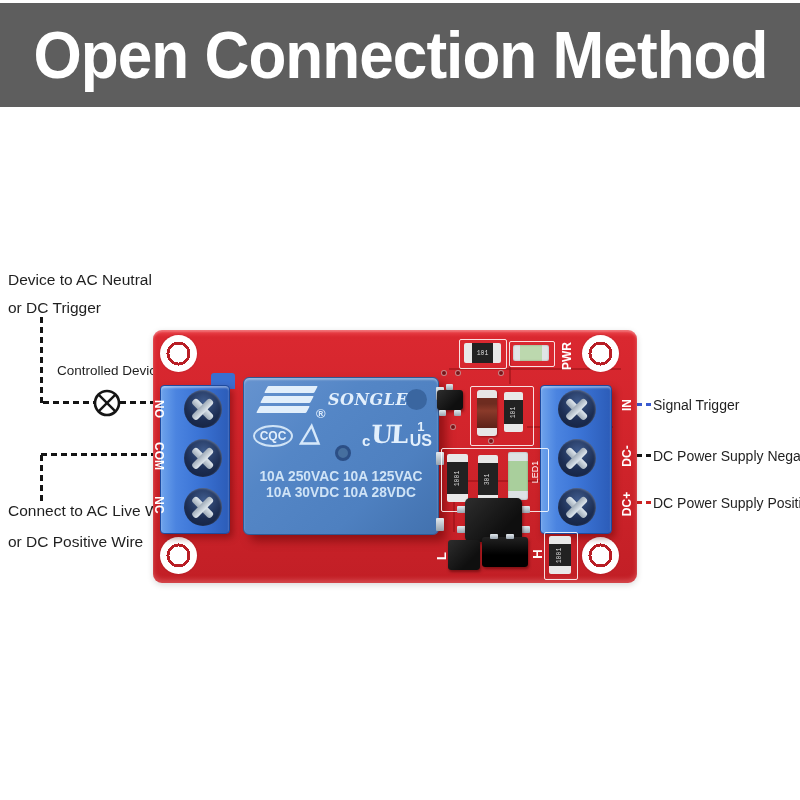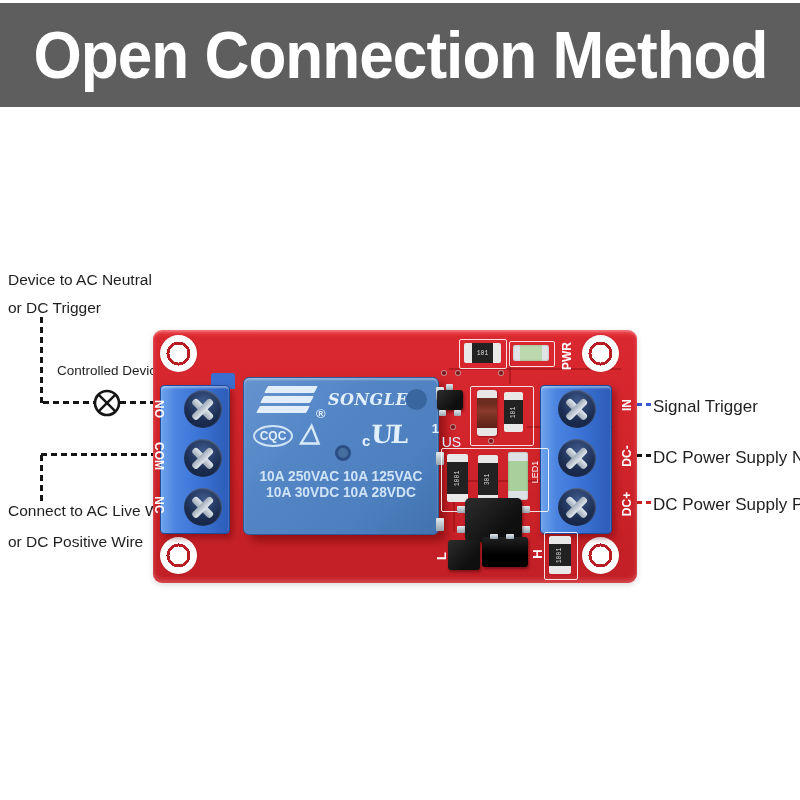--- a/index.html
+++ b/index.html
@@ -15,21 +15,21 @@
 
   
   .banner{position:absolute;left:0;top:3px;width:800px;height:104px;background:var(--banner-bg);
           display:flex;align-items:center;justify-content:center;}
   .banner-title{color:#fff;font-size:66px;font-weight:bold;white-space:nowrap;
                 transform:scaleX(.94);letter-spacing:-1px;}
 
   
   .lbl{position:absolute;color:#1f1f1f;white-space:nowrap;}
   .lbl.big{font-size:15.5px;}
-  .lbl.small{font-size:17px;text-align:center;}
+  .lbl.small{font-size:14px;text-align:center;}
 
   
   .dash-h{position:absolute;height:3px;background:repeating-linear-gradient(90deg,var(--dc,#151515) 0 6px,transparent 6px 10px);}
   .dash-v{position:absolute;width:3px;background:repeating-linear-gradient(180deg,#151515 0 6px,transparent 6px 10px);}
 
   
   .pcb{position:absolute;left:153px;top:330px;width:484px;height:253px;border-radius:9px;
        background:linear-gradient(180deg,#ee464d 0,#da2830 7px,var(--pcb-red) 45%,var(--pcb-red-dark) 100%);
        box-shadow:inset 0 -3px 5px rgba(255,160,160,.35), inset 0 2px 2px rgba(255,255,255,.25), 0 2px 6px rgba(0,0,0,.15);}
   .trace{position:absolute;background:rgba(150,18,22,.55);}
@@ -62,21 +62,21 @@
   .regmark{position:absolute;left:72px;top:28px;font-size:13px;font-weight:bold;color:#dcebfb;}
   .cqc{position:absolute;left:9px;top:47px;width:40px;height:22px;border:2px solid #cfe3f6;border-radius:50%;
        display:flex;align-items:center;justify-content:center;font-size:12px;font-weight:bold;color:#e2effc;box-sizing:border-box;}
   .tri{position:absolute;left:57px;top:41px;font-size:26px;line-height:26px;color:#d6e8fa;font-weight:bold;transform:skewX(-6deg);}
   .reldot{position:absolute;border-radius:50%;background:#2c4f86;}
   .ulwrap{position:absolute;left:118px;top:42px;display:flex;align-items:flex-end;color:#e2effc;}
   .ul-c{font-size:15px;font-weight:bold;margin-right:1px;}
   .ul-m{font-size:25px;font-weight:bold;font-family:"DejaVu Serif",serif;letter-spacing:-2px;transform:skewX(-4deg);}
   .ul-col{display:flex;flex-direction:column;align-items:center;line-height:1;margin-left:3px;}
   .ul-1{font-size:13px;font-weight:bold;}
-  .ul-us{font-size:14px;font-weight:normal;margin-left:32px;}
+  .ul-us{font-size:16px;font-weight:bold;}
   .ratings{position:absolute;left:0;width:100%;text-align:center;font-weight:bold;font-size:14.5px;
            color:#cfe3f6;transform:scaleX(.95);white-space:nowrap;letter-spacing:0;}
   .model{position:absolute;left:0;top:122px;width:100%;text-align:center;font-size:21px;color:#d6e8fa;letter-spacing:.5px;}
 
   
   .rlab{position:absolute;color:#fff;font-weight:bold;text-align:center;white-space:nowrap;}
   .rot-ccw{transform:rotate(-90deg);}
   .rot-cw{transform:rotate(90deg);}
 
   .silkline{position:absolute;color:#fff;font-family:"Liberation Mono",monospace;font-weight:bold;

